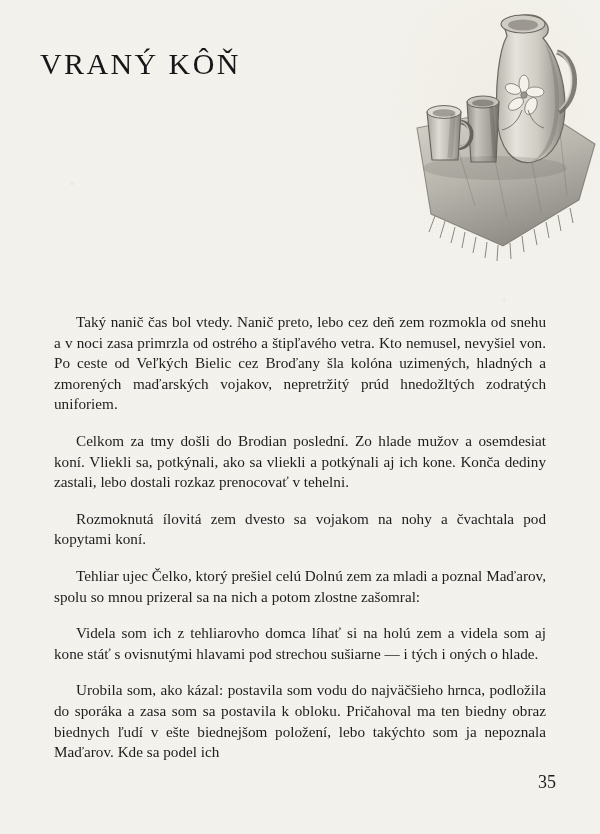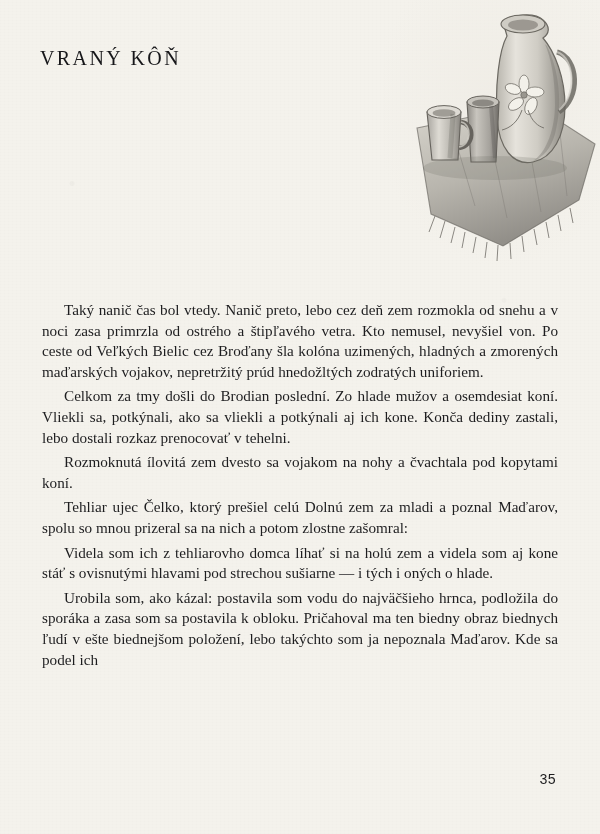--- a/index.html
+++ b/index.html
@@ -32,21 +32,21 @@
     pointer-events: none;
     opacity: 0.5;
     background-image:
       repeating-linear-gradient(0deg, rgba(0,0,0,0.012) 0 1px, transparent 1px 3px),
       repeating-linear-gradient(90deg, rgba(0,0,0,0.01) 0 1px, transparent 1px 4px);
   }
   .page-title {
     position: absolute;
     left: 40px;
     top: 47px;
-    font-size: 20px;
+    font-size: 30px;
     letter-spacing: 2.4px;
     font-weight: normal;
     font-family: "Liberation Serif", serif;
     color: #17171a;
     margin: 0;
     white-space: nowrap;
   }
 
   
   .illustration {
@@ -66,30 +66,30 @@
     left: 38px;
     top: 296px;
     width: 524px;
     font-size: 15.2px;
     line-height: 20.6px;
     text-align: justify;
     color: #1d1d1f;
     font-family: "Liberation Serif", serif;
   }
   .body-text p {
-    margin: 4px;
+    margin: 16px;
     text-indent: 22px;
   }
   .page-number {
     position: absolute;
     right: 44px;
     top: 772px;
-    font-size: 14px;
+    font-size: 18px;
     color: #1d1d1f;
-    font-family: Liberation Mono, monospace;
+    font-family: Liberation Serif, serif;
     text-align: center;
   }
 </style>
 </head>
 <body>
 
 <div class="page">
 
   <div class="grain"></div>
 

